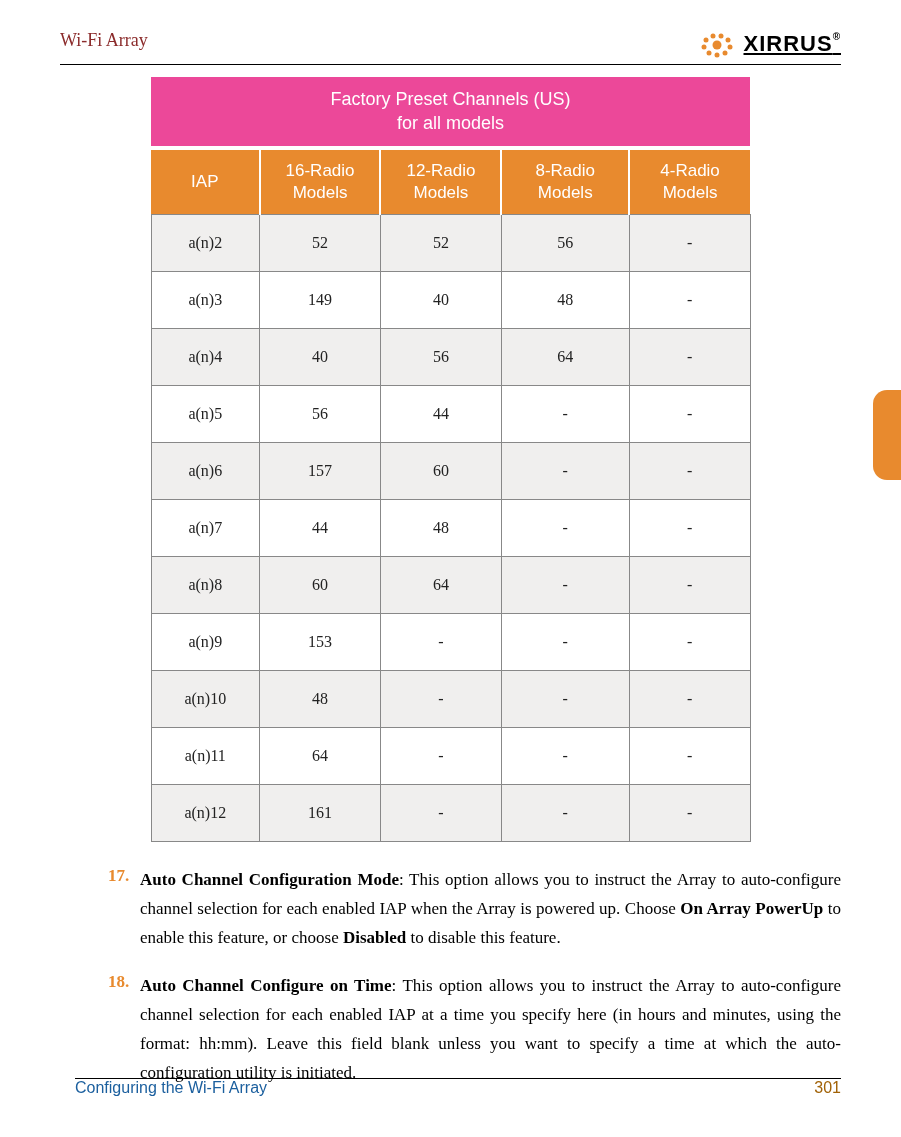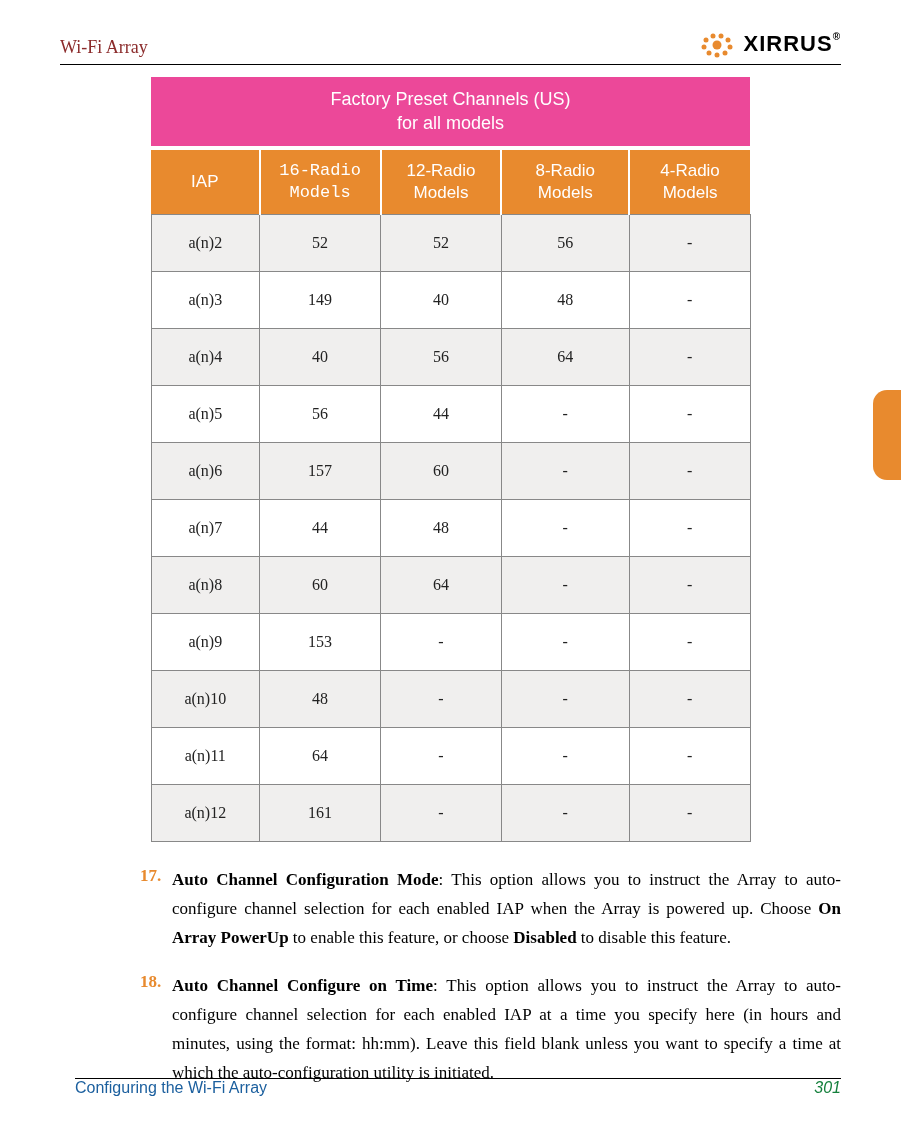--- a/index.html
+++ b/index.html
@@ -11,34 +11,35 @@
       font-family: Georgia, 'Times New Roman', serif;
       background: #fff;
       width: 901px;
       height: 1137px;
       position: relative;
       padding: 30px 60px 40px 60px;
     }
     .header {
       display: flex;
       justify-content: space-between;
-      align-items: flex-end;
+      align-items: flex-start;
       border-bottom: 1px solid #000;
       padding-bottom: 6px;
       margin-bottom: 10px;
     }
     .header-title {
       color: #8B2B2B;
       font-size: 18px;
       font-family: Georgia, serif;
     }
     .logo {
       display: flex;
       align-items: center;
       gap: 6px;
+      text-decoration: underline;
     }
     .logo-icon {
       width: 42px;
       height: 28px;
     }
     .logo-text {
       font-family: Arial, Helvetica, sans-serif;
       font-weight: 900;
       font-size: 22px;
       letter-spacing: 1px;
@@ -99,21 +100,20 @@
     }
     tbody.data-rows tr:nth-child(even) td {
       background: #fff;
     }
     .body-list {
       padding-left: 48px;
     }
     .list-item {
       display: flex;
       margin-bottom: 20px;
-      margin-left: 32px;
     }
     .list-num {
       color: #E88A2E;
       font-family: Georgia, serif;
       font-weight: bold;
       font-size: 17px;
       width: 32px;
       flex-shrink: 0;
     }
     .list-text {
@@ -134,22 +134,21 @@
       border-top: 1px solid #000;
       display: flex;
       justify-content: space-between;
       font-family: Arial, Helvetica, sans-serif;
       font-size: 16px;
     }
     .footer-left {
       color: #1B5F9E;
     }
     .footer-right {
-      color: #15803d;
-      font-style: italic;
+      color: #a16207;
     }
   </style>
 </head>
 <body>
 
 <div class="header">
   <div class="header-title">Wi-Fi Array</div>
   <div class="logo">
     <span class="logo-icon">
       <svg viewBox="0 0 42 28" width="42" height="28">
@@ -177,21 +176,21 @@
   <table>
     <thead>
       <tr class="table-title">
         <td colspan="5">
           <span>Factory Preset Channels (US)</span><br>
           <span>for all models</span>
         </td>
       </tr>
       <tr class="col-header">
         <td style="width:110px;">IAP</td>
-        <td style="width:122px;font-family:Liberation Mono, monospace;">
+        <td style="width:122px;">
           <span>16-Radio</span><br>
           <span>Models</span>
         </td>
         <td style="width:122px;">
           <span>12-Radio</span><br>
           <span>Models</span>
         </td>
         <td style="width:129px;">
           <span>8-Radio</span><br>
           <span>Models</span>

